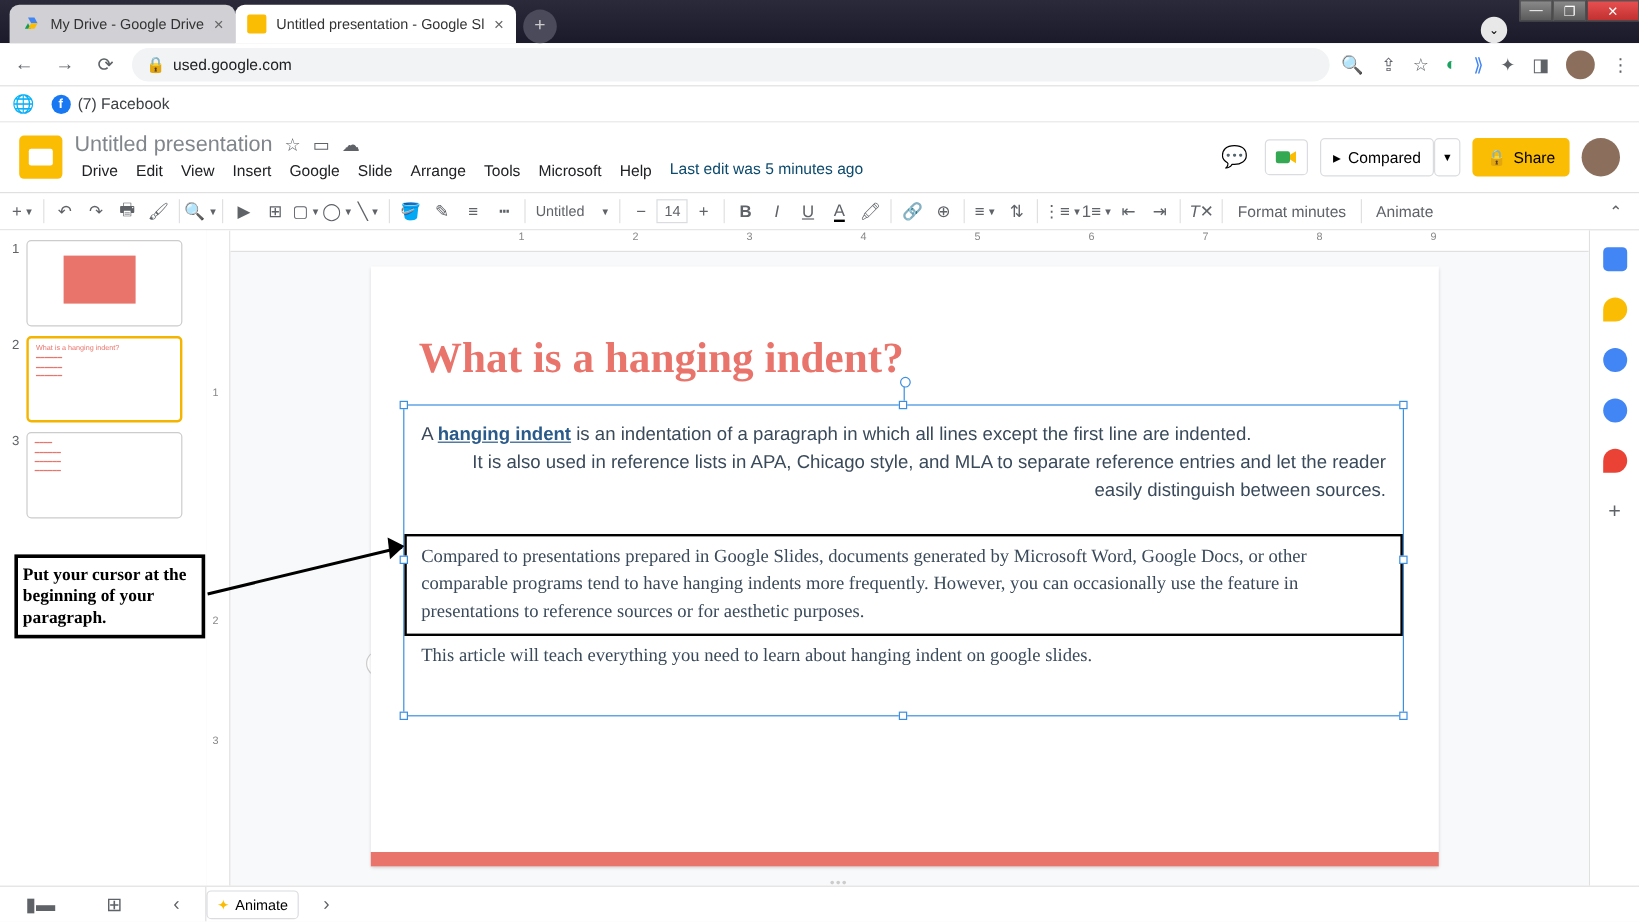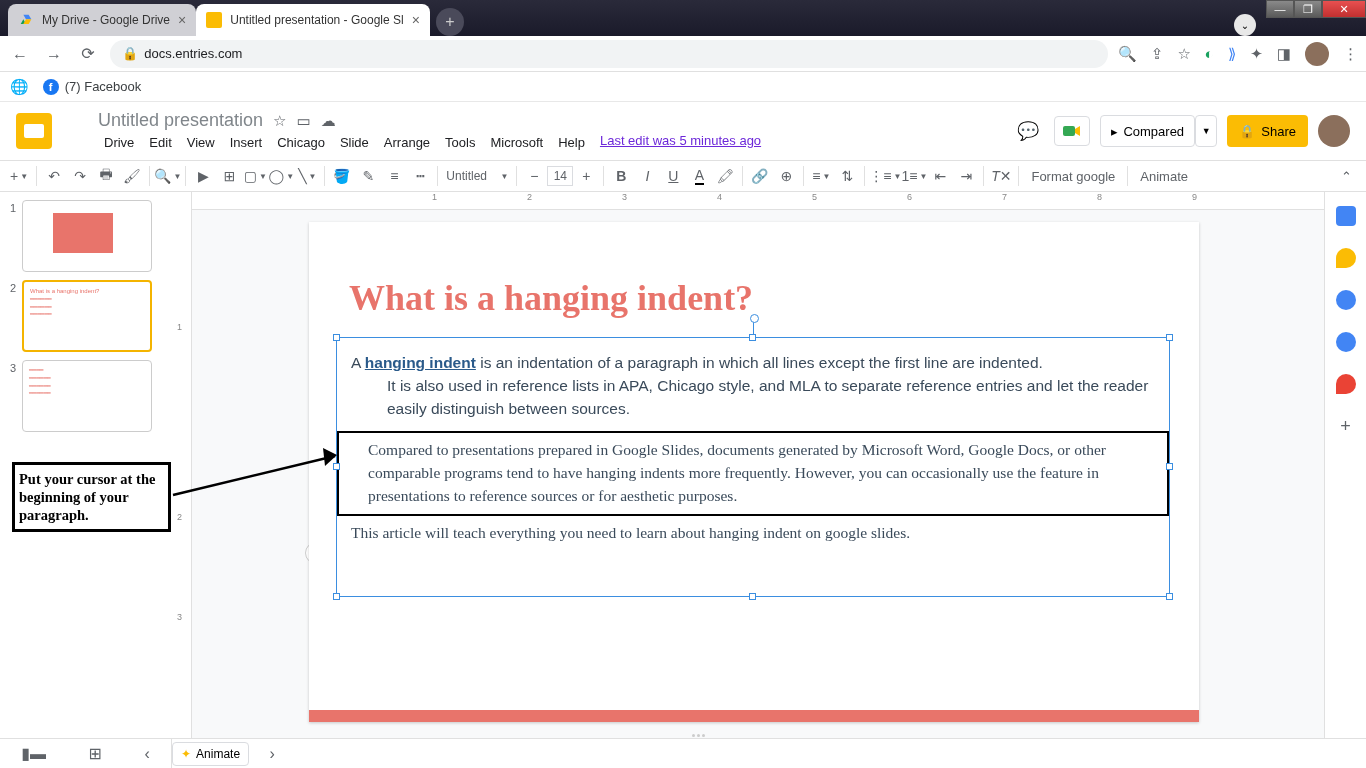--- a/index.html
+++ b/index.html
@@ -31,30 +31,30 @@
 .url-gray { color: #80868b; }
 .url-icons { display: flex; gap: 14px; align-items: center; color: #5f6368; font-size: 15px; }
 .avatar-sm { width: 24px; height: 24px; border-radius: 50%; background: #8b6f5c; }
 
 
 .bookmarks { height: 30px; display: flex; align-items: center; padding: 0 10px; gap: 14px; font-size: 13px; color: #3c4043; border-bottom: 1px solid #e8e8e8; }
 .bk-item { display: flex; align-items: center; gap: 6px; }
 .fb-icon { width: 16px; height: 16px; border-radius: 50%; background: #1877f2; color: #fff; display: flex; align-items: center; justify-content: center; font-size: 11px; font-weight: bold; }
 
 
-.app-header { height: 58px; display: flex; align-items: center; padding: 0 16px; gap: 36px; }
+.app-header { height: 58px; display: flex; align-items: center; padding: 0 16px; }
 .slides-icon { width: 36px; height: 36px; background: #fbbc04; border-radius: 4px; display: flex; align-items: center; justify-content: center; margin-right: 10px; }
 .slides-icon-inner { width: 20px; height: 14px; background: #fff; border-radius: 2px; }
 .doc-title-area { display: flex; flex-direction: column; }
 .doc-title-row { display: flex; align-items: center; gap: 10px; }
 .doc-title { font-size: 18px; color: #80868b; }
 .doc-title-icons { color: #5f6368; font-size: 15px; display: flex; gap: 10px; }
 .menus { display: flex; gap: 3px; font-size: 13px; color: #202124; margin-top: 2px; }
 .menu-item { padding: 2px 6px; }
-.last-edit { color: #6d28d9; text-decoration: underline; margin-left: 6px; }
+.last-edit { color: #0c4a6e; margin-left: 6px; }
 .header-right { margin-left: auto; display: flex; align-items: center; gap: 10px; }
 .hdr-icon { width: 30px; height: 30px; display: flex; align-items: center; justify-content: center; color: #5f6368; font-size: 18px; }
 .meet-btn { width: 36px; height: 30px; border: 1px solid #dadce0; border-radius: 4px; display: flex; align-items: center; justify-content: center; }
 .slideshow-btn { height: 32px; border: 1px solid #dadce0; border-radius: 4px; display: flex; align-items: center; padding: 0 10px; font-size: 13px; gap: 6px; }
 .slideshow-drop { width: 20px; border-left: 1px solid #dadce0; display: flex; align-items: center; justify-content: center; font-size: 9px; }
 .share-btn { height: 32px; background: #fbbc04; border-radius: 4px; display: flex; align-items: center; padding: 0 12px; font-size: 13px; font-weight: 500; gap: 6px; }
 .avatar-hdr { width: 32px; height: 32px; border-radius: 50%; background: #8b6f5c; }
 
 
 .toolbar { height: 32px; border-top: 1px solid #e0e0e0; border-bottom: 1px solid #e0e0e0; display: flex; align-items: center; padding: 0 6px; font-size: 13px; color: #5f6368; }
@@ -90,22 +90,22 @@
 .textbox { position: absolute; top: 115px; left: 27px; width: 834px; height: 260px; border: 1.5px solid #3b8ee0; }
 .handle { position: absolute; width: 7px; height: 7px; background: #fff; border: 1.5px solid #3b8ee0; }
 .handle.tl { top: -4px; left: -4px; } .handle.tr { top: -4px; right: -4px; }
 .handle.bl { bottom: -4px; left: -4px; } .handle.br { bottom: -4px; right: -4px; }
 .handle.tm { top: -4px; left: 50%; margin-left:-4px; } .handle.bm { bottom: -4px; left: 50%; margin-left:-4px; }
 .handle.ml { left: -4px; top: 50%; margin-top:-4px; } .handle.mr { right: -4px; top: 50%; margin-top:-4px; }
 .rot-handle { position:absolute; top:-18px; left:50%; width:1px; height:14px; background:#3b8ee0;}
 .rot-handle::after{content:''; position:absolute; top:-6px; left:-3px; width:7px; height:7px; border:1.5px solid #3b8ee0; border-radius:50%; background:#fff;}
 .para { font-family: Georgia, serif; font-size: 15.5px; color: #3a4a5a; line-height: 1.48; }
 .para1 { padding: 14px 14px 0 14px; text-indent: 0; }
-.para1-indent { padding-left: 36px; }
-.black-box { border: 2.5px solid #000; margin: 10px 0 6px 0; padding: 6px 29px; }
+.para1-indent { padding-left: 36px; text-align: right; }
+.black-box { border: 2.5px solid #000; margin: 24px 0 6px 0; padding: 6px 12px; }
 .para3 { padding: 0 14px 10px 14px; }
 .hanging-link { color: #2a5a8a; text-decoration: underline; font-weight: bold; }
 .red-bar { position: absolute; bottom: 0; left: 0; right: 0; height: 12px; background: #e8746b; }
 .skew-icon { position:absolute; top: 350px; left: 133px; width:22px; height:22px; border:1px solid #ccc; border-radius:11px; background:#fff; display:flex; align-items:center; justify-content:center; font-size:11px; color:#666;}
 
 
 .right-rail { width: 42px; border-left: 1px solid #e0e0e0; display: flex; flex-direction: column; align-items: center; padding-top: 14px; gap: 22px; }
 .rail-icon { width: 20px; height: 20px; border-radius: 4px; }
 
 
@@ -146,21 +146,21 @@
       <div class="down-circle">⌄</div>
     </div>
 </div>
 
 <div class="url-row">
   <div class="nav-btn">←</div>
   <div class="nav-btn">→</div>
   <div class="nav-btn">⟳</div>
   <div class="url-bar">
     <span>🔒</span>
-    <span class="url-text">docs.entries.com</span>
+    <span class="url-text">used.google.com</span>
   </div>
   <div class="url-icons">
     <span>🔍</span>
     <span>⇪</span>
     <span>☆</span>
     <span style="color:#1aa260">◐</span>
     <span style="color:#4285f4">⟫</span>
     <span>✦</span>
     <span>◨</span>
     <div class="avatar-sm"></div>
@@ -187,21 +187,21 @@
         <span>☆</span>
         <span>▭</span>
         <span>☁</span>
       </div>
     </div>
     <div class="menus">
       <span class="menu-item">Drive</span>
       <span class="menu-item">Edit</span>
       <span class="menu-item">View</span>
       <span class="menu-item">Insert</span>
-      <span class="menu-item">Chicago</span>
+      <span class="menu-item">Google</span>
       <span class="menu-item">Slide</span>
       <span class="menu-item">Arrange</span>
       <span class="menu-item">Tools</span>
       <span class="menu-item">Microsoft</span>
       <span class="menu-item">Help</span>
       <span class="last-edit">Last edit was 5 minutes ago</span>
     </div>
   </div>
   <div class="header-right">
     <div class="hdr-icon">💬</div>
@@ -276,21 +276,21 @@
   <div class="tb-btn">≡<span class="tb-drop">▼</span></div>
   <div class="tb-btn">⇅</div>
   <div class="tb-sep"></div>
   <div class="tb-btn">⋮≡<span class="tb-drop">▼</span></div>
   <div class="tb-btn">1≡<span class="tb-drop">▼</span></div>
   <div class="tb-btn">⇤</div>
   <div class="tb-btn">⇥</div>
   <div class="tb-sep"></div>
   <div class="tb-btn"><i>T</i>✕</div>
   <div class="tb-sep"></div>
-  <div class="tb-opt">Format google</div>
+  <div class="tb-opt">Format minutes</div>
   <div class="tb-sep"></div>
   <div class="tb-opt">Animate</div>
   <div class="tb-expand">⌃</div>
 </div>
 
 <div class="main">
   <div class="slide-panel">
     <div class="thumb-row">
       <div class="thumb-num">1</div>
       <div class="thumb">

